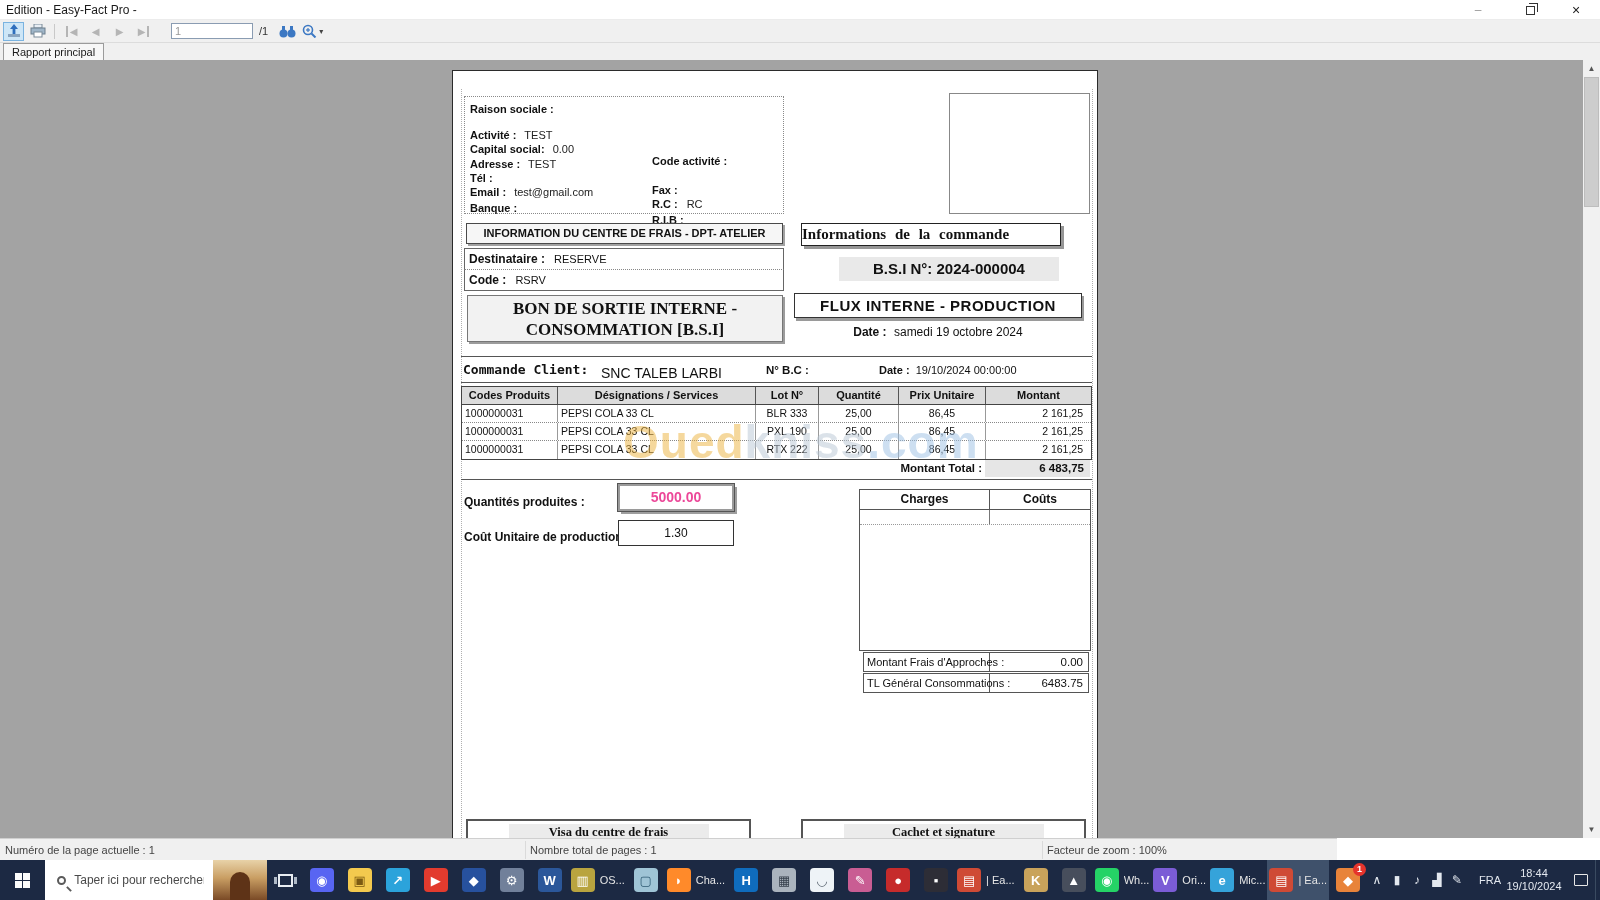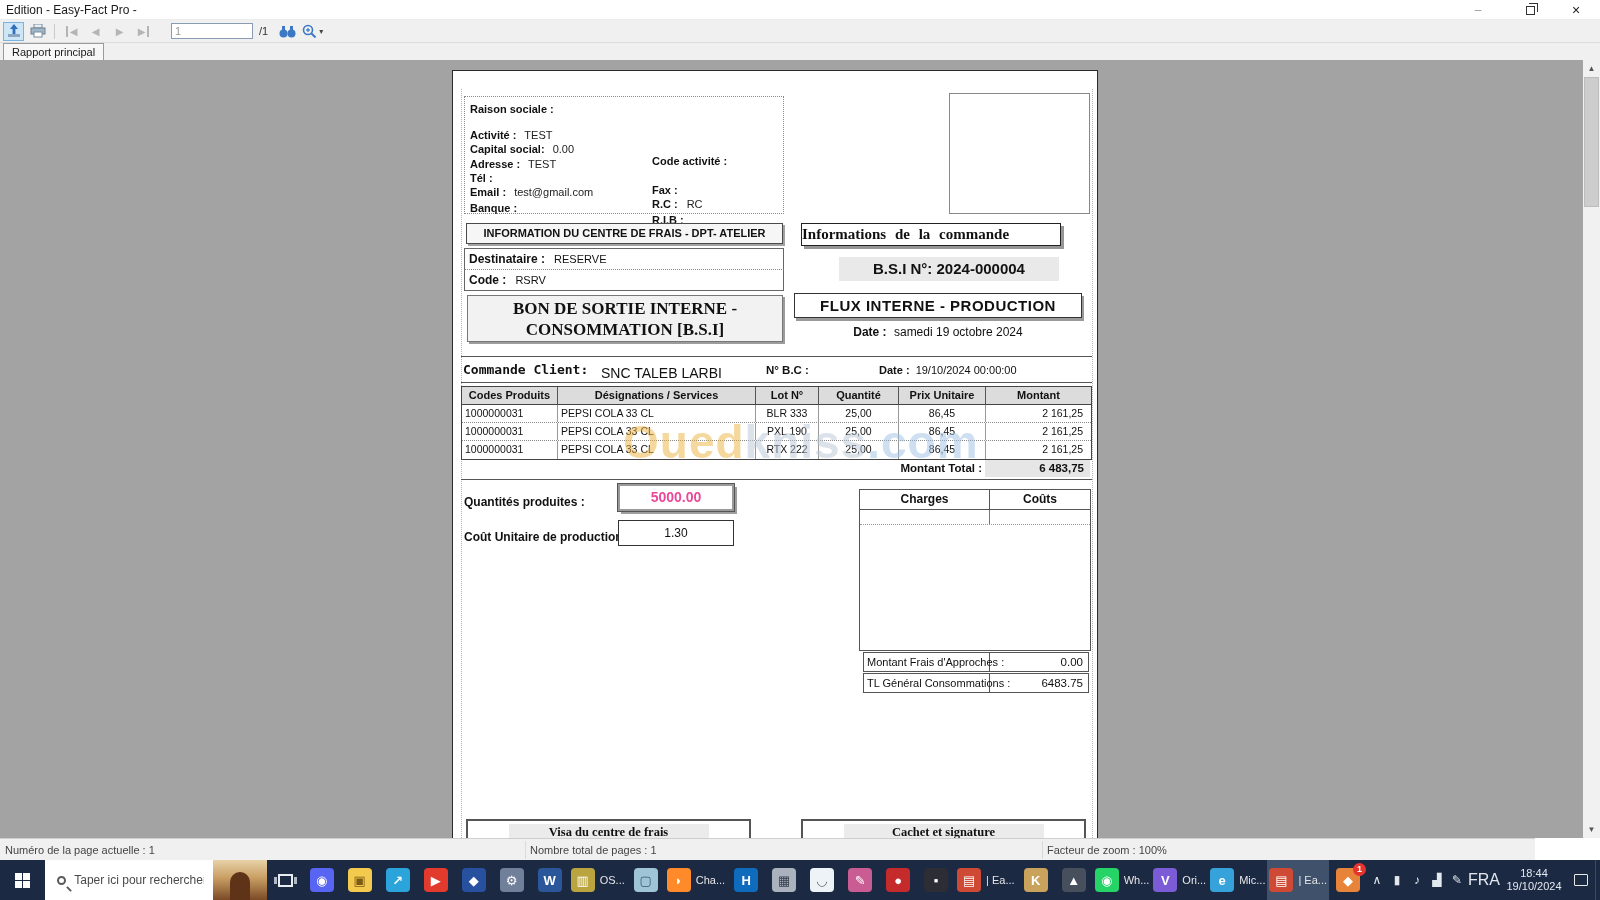--- a/index.html
+++ b/index.html
@@ -153,21 +153,21 @@
   .sumrow .sl { font-size:11px; line-height:18px; padding-left:3px; border-right:1px solid #555; white-space:nowrap; }
   .sumrow .sv { font-size:11.5px; line-height:18px; text-align:right; padding-right:5px; }
 
   
   .sigbox { position:absolute; top:748px; width:285px; height:40px; border:2px solid #555; background:#fff; }
   #visa-box { left:13px; } #cachet-box { left:348px; }
   .siglabel { margin:3px auto 0; width:200px; height:16px; background:#ebebeb; text-align:center;
     font-family:"Liberation Serif","DejaVu Serif",serif; font-weight:bold; font-size:12.5px; line-height:16px; }
 
   
-  #statusbar { position:absolute; left:0; top:838px; width:1535px; height:22px; background:#f0f0f0;
+  #statusbar { position:absolute; left:0; top:838px; width:1337px; height:22px; background:#f0f0f0;
     border-top:1px solid #cfcfcf; font-size:11px; color:#444; }
   #status-cur { position:absolute; left:5px; top:5px; }
   #status-tot { position:absolute; left:530px; top:5px; }
   #status-zoom { position:absolute; left:1047px; top:5px; }
   .ssep { position:absolute; top:2px; width:1px; height:18px; background:#dadada; }
 
   
   #taskbar { position:absolute; left:0; top:860px; width:1600px; height:40px; background:#1c2943;
     display:flex; align-items:center; }
   #start-btn { width:46px; height:40px; display:flex; align-items:center; justify-content:center; }
@@ -192,21 +192,21 @@
     position:relative; padding:0 2px; }
   .tb-app.active { background:#3f516b; }
   .tb-app .tb-ico { width:24px; height:24px; border-radius:4px; display:flex; align-items:center;
     justify-content:center; font-size:13px; font-weight:bold; color:#fff; flex:none; }
   .tb-label { color:#e6e6e6; font-size:11px; margin-left:5px; white-space:nowrap; max-width:32px; overflow:hidden; }
   .tb-badge { position:absolute; top:3px; right:1px; width:13px; height:13px; border-radius:7px; background:#e5342c;
     color:#fff; font-size:9px; line-height:13px; text-align:center; font-weight:bold; }
   #tray { margin-left:auto; display:flex; align-items:center; height:40px; }
   .tb-tray-ico { width:20px; height:40px; display:flex; align-items:center; justify-content:center;
     color:#e3e8ef; font-size:12px; }
-  #lang { width:34px; text-align:center; color:#e3e8ef; font-size:16px; }
+  #lang { width:34px; text-align:right; color:#e3e8ef; font-size:11px; }
   #clock { width:66px; text-align:center; color:#e3e8ef; font-size:11px; line-height:13px; }
   #notif-btn { width:28px; height:40px; display:flex; align-items:center; justify-content:center; }
   .notif-ico { width:14px; height:12px; border:1.5px solid #e8e8e8; border-radius:1px; }
   #desk-sliver { width:5px; height:40px; border-left:1px solid #3a4a60; }
 </style>
 </head>
 <body>
 
 <div id="titlebar">
   <span id="title-text">Edition - Easy-Fact Pro -</span>

